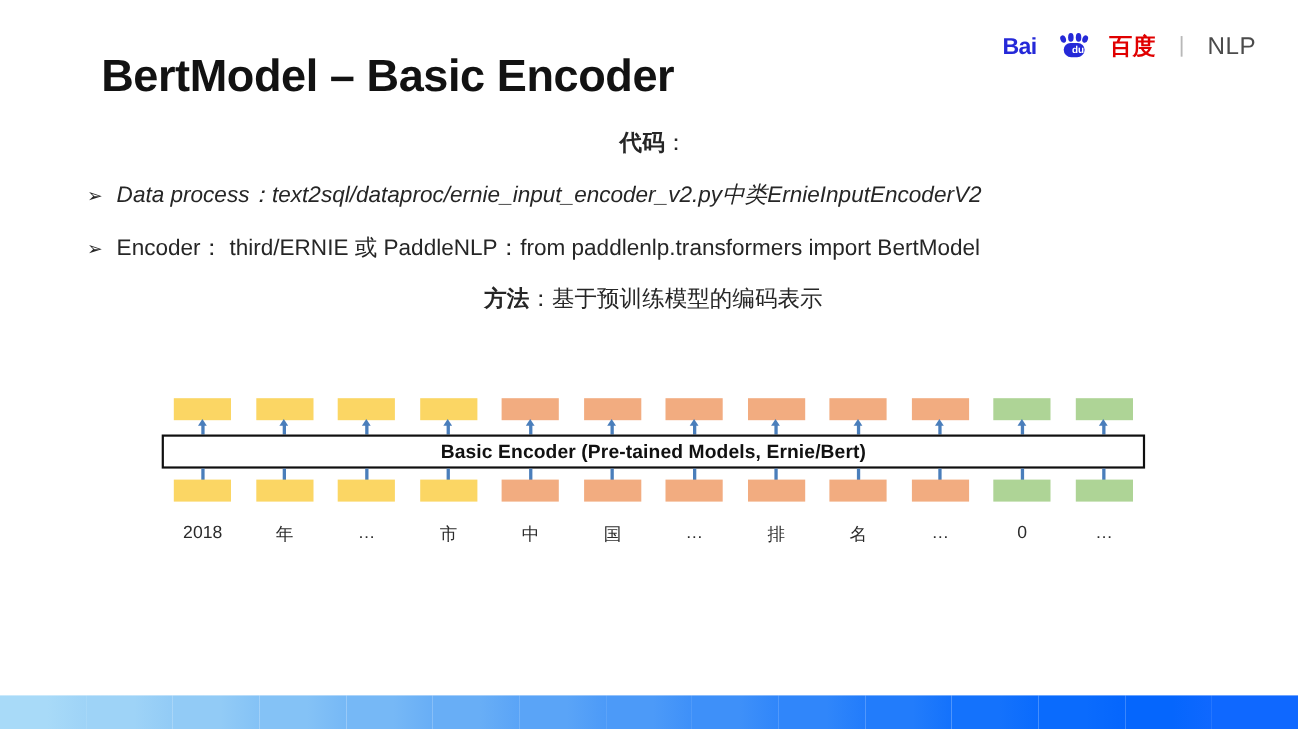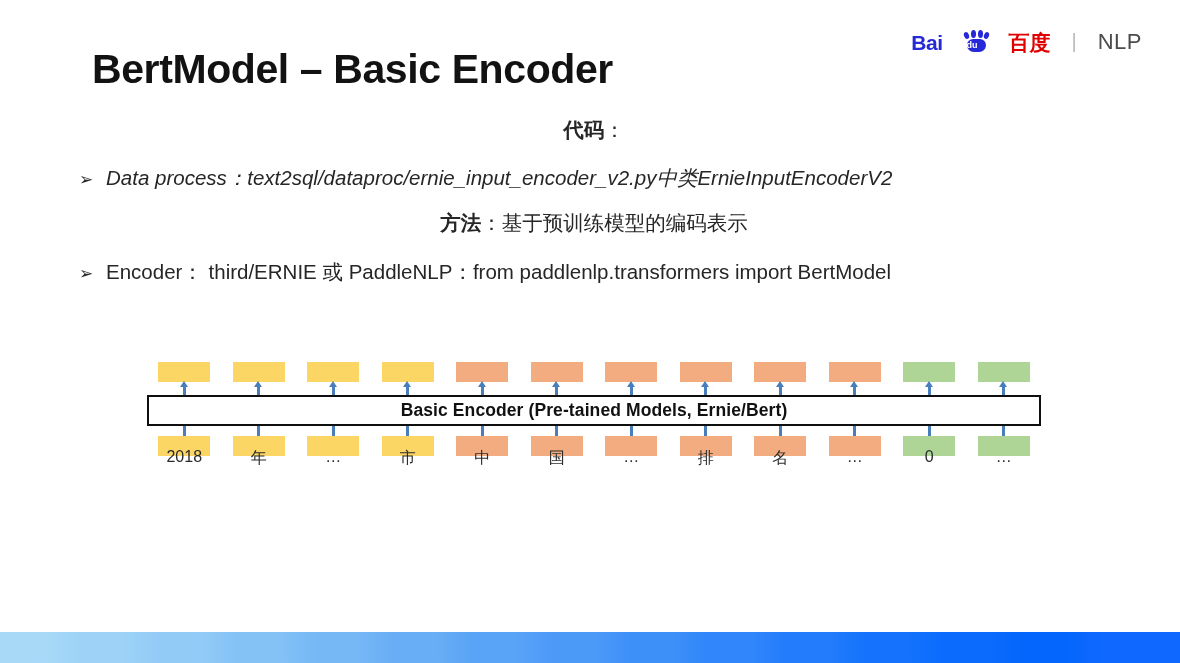--- a/index.html
+++ b/index.html
@@ -60,21 +60,21 @@
   }
   .brand-paw .sole-txt {
     position: absolute;
     left: 4px;
     top: 8px;
     width: 19px;
     height: 13px;
     color: #ffffff;
     font-size: 9px;
     font-weight: bold;
-    text-align: left;
+    text-align: right;
     line-height: 13px;
     font-family: "Liberation Sans", sans-serif;
   }
   .brand-cn {
     font-family: "Liberation Sans", sans-serif;
     font-weight: bold;
     font-size: 21px;
     color: #e00000;
     line-height: 1;
   }
@@ -222,21 +222,21 @@
     font-size: 17.5px;
     font-weight: bold;
     color: #111111;
     letter-spacing: 0.1px;
   }
 
   
   .label-row {
     position: absolute;
     left: 0;
-    top: 88px;
+    top: 116px;
     width: 894px;
     display: flex;
   }
   .label-cell {
     flex: 1 1 0;
     text-align: center;
     font-size: 16px;
     color: #2b2b2b;
     font-family: "Liberation Sans", "DejaVu Sans", sans-serif;
   }
@@ -287,26 +287,26 @@
 <div class="body-block">
 
   <div class="line heading row-code">
     <span>代码</span><span class="normal">：</span>
   </div>
 
   <div class="line row-bullet1">
     <span class="bullet-mark">➢</span><span>Data process：text2sql/dataproc/ernie_input_encoder_v2.py中类ErnieInputEncoderV2</span>
   </div>
 
+  <div class="line row-bullet2">
+    <span class="bullet-mark">➢</span><span>Encoder： third/ERNIE 或 PaddleNLP：from paddlenlp.transformers import BertModel</span>
+  </div>
+
   <div class="line heading row-method">
     <span>方法</span><span class="normal">：基于预训练模型的编码表示</span>
-  </div>
-
-  <div class="line row-bullet2">
-    <span class="bullet-mark">➢</span><span>Encoder： third/ERNIE 或 PaddleNLP：from paddlenlp.transformers import BertModel</span>
   </div>
 
 </div>
 
 <div class="diagram">
 
   <div class="token-row top" id="row-output">
       <div class="token-cell">
         <div class="token-box c-yellow"></div>
       </div>

